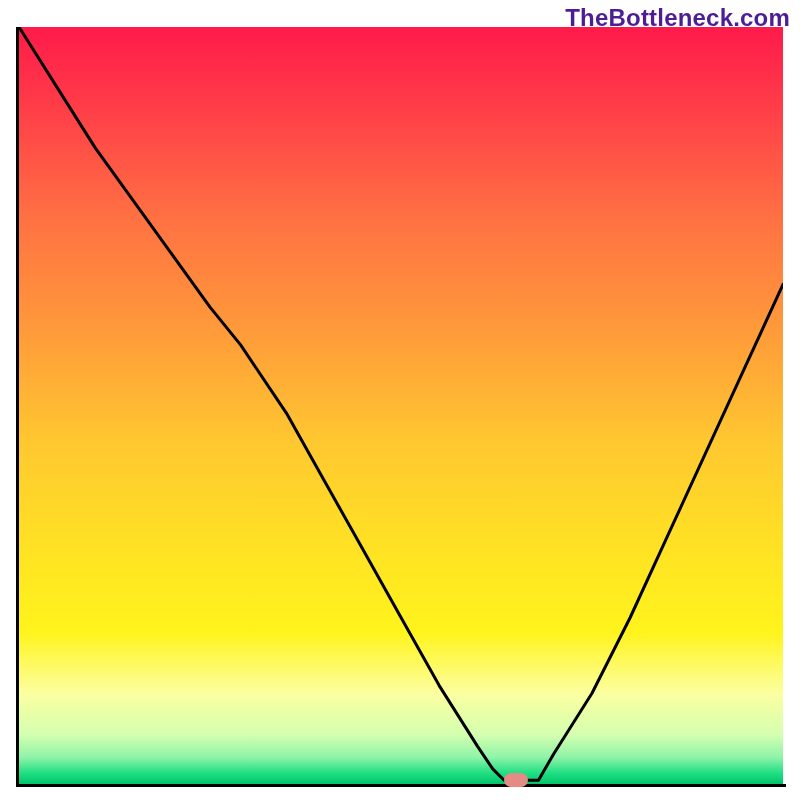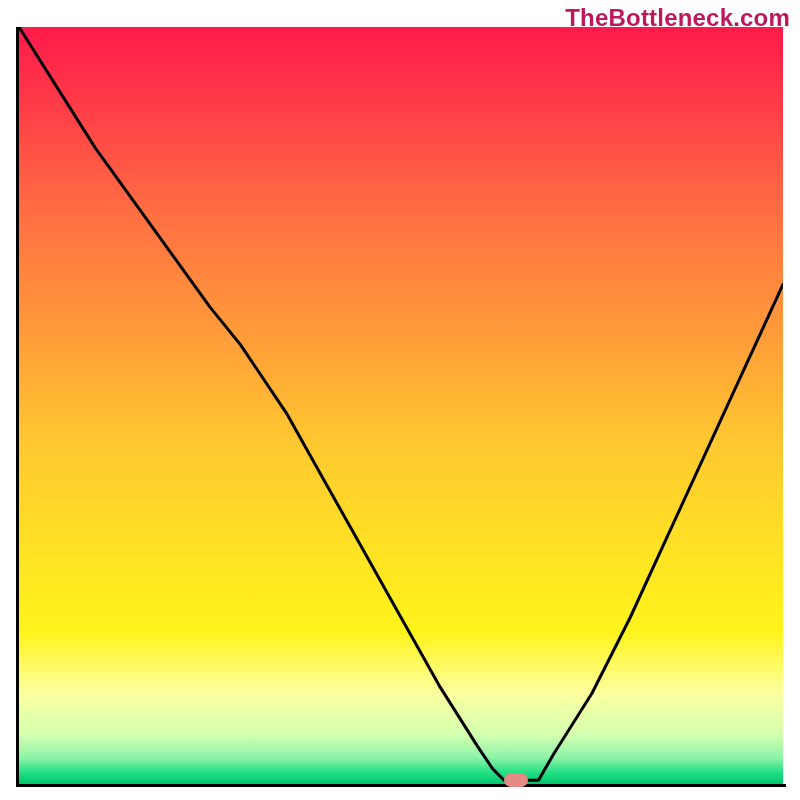--- a/index.html
+++ b/index.html
@@ -15,21 +15,21 @@
     position: relative;
     width: 800px;
     height: 800px;
   }
   .watermark {
     position: absolute;
     top: 4px;
     right: 10px;
     font-size: 24px;
     font-weight: 600;
-    color: #be185d;
+    color: #4c1d95;
     letter-spacing: 0.2px;
     z-index: 60;
   }
   .plot-area {
     position: absolute;
     left: 19px;
     top: 27px;
     width: 764px;
     height: 757px;
     overflow: hidden;

